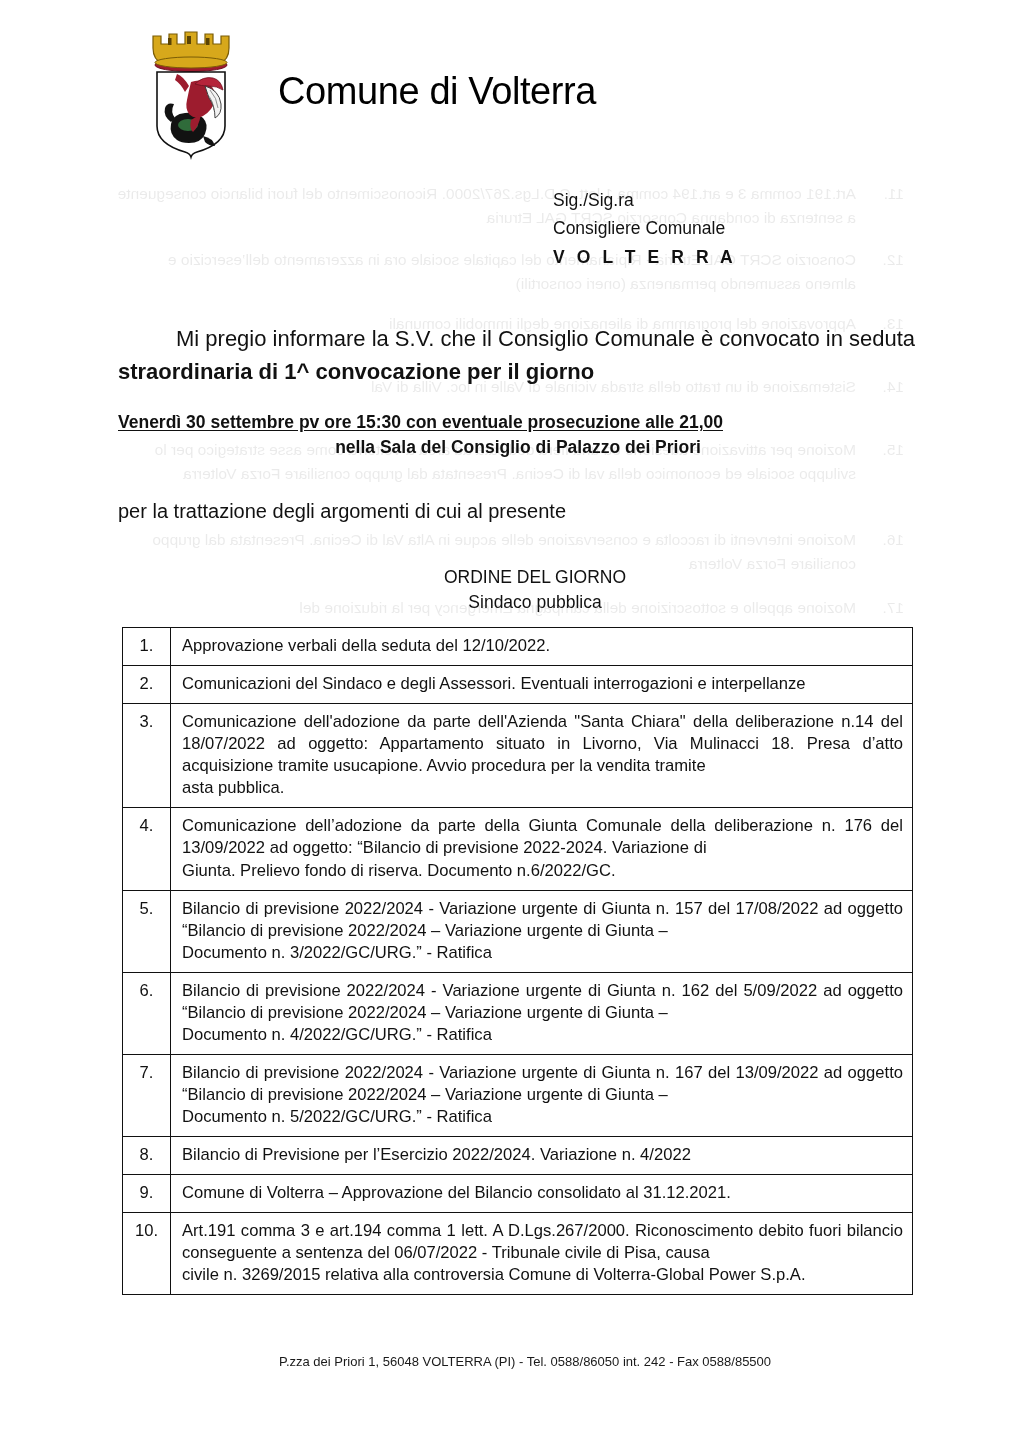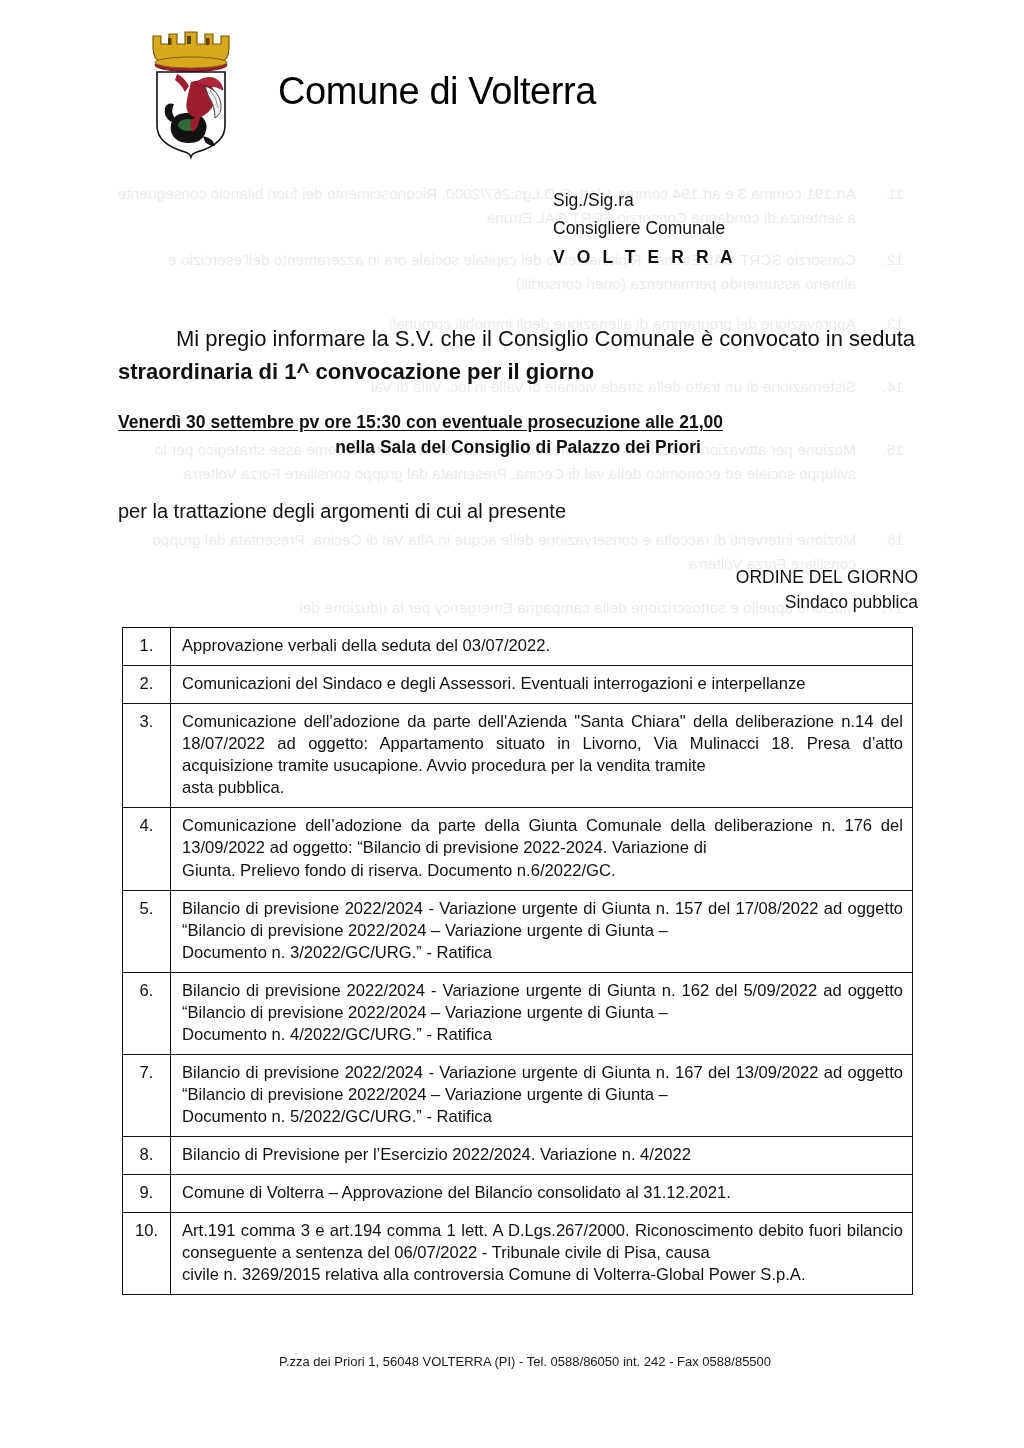--- a/index.html
+++ b/index.html
@@ -124,21 +124,21 @@
     left: 118px;
     top: 500px;
     font-size: 20px;
   }
 
   .odg-block {
     position: absolute;
     left: 118px;
     top: 565px;
     width: 800px;
-    text-align: right;
+    text-align: center;
     font-size: 17.5px;
     line-height: 1.4;
   }
   .odg-block .odg-title { padding-left: 34px; }
   .odg-block .odg-sub { padding-left: 34px; }
 
   
   .agenda {
     position: absolute;
     left: 122px;
@@ -276,21 +276,21 @@
 
   <div class="odg-block">
     <div class="odg-title">ORDINE DEL GIORNO</div>
     <div class="odg-sub">Sindaco pubblica</div>
   </div>
 
   <table class="agenda">
     <tbody>
       <tr>
         <td class="num">1.</td>
-        <td class="txt"><span>Approvazione verbali della seduta del 03/07/2022.</span></td>
+        <td class="txt"><span>Approvazione verbali della seduta del 12/10/2022.</span></td>
       </tr>
       <tr>
         <td class="num">2.</td>
         <td class="txt"><span>Comunicazioni del Sindaco e degli Assessori. Eventuali interrogazioni e interpellanze</span></td>
       </tr>
       <tr>
         <td class="num">3.</td>
         <td class="txt"><span>Comunicazione dell'adozione da parte dell'Azienda "Santa Chiara" della deliberazione n.14 del 18/07/2022 ad oggetto: Appartamento situato in Livorno, Via Mulinacci 18. Presa d’atto acquisizione tramite usucapione. Avvio procedura per la vendita tramite</span><span class="last-line">asta pubblica.</span></td>
       </tr>
       <tr>

